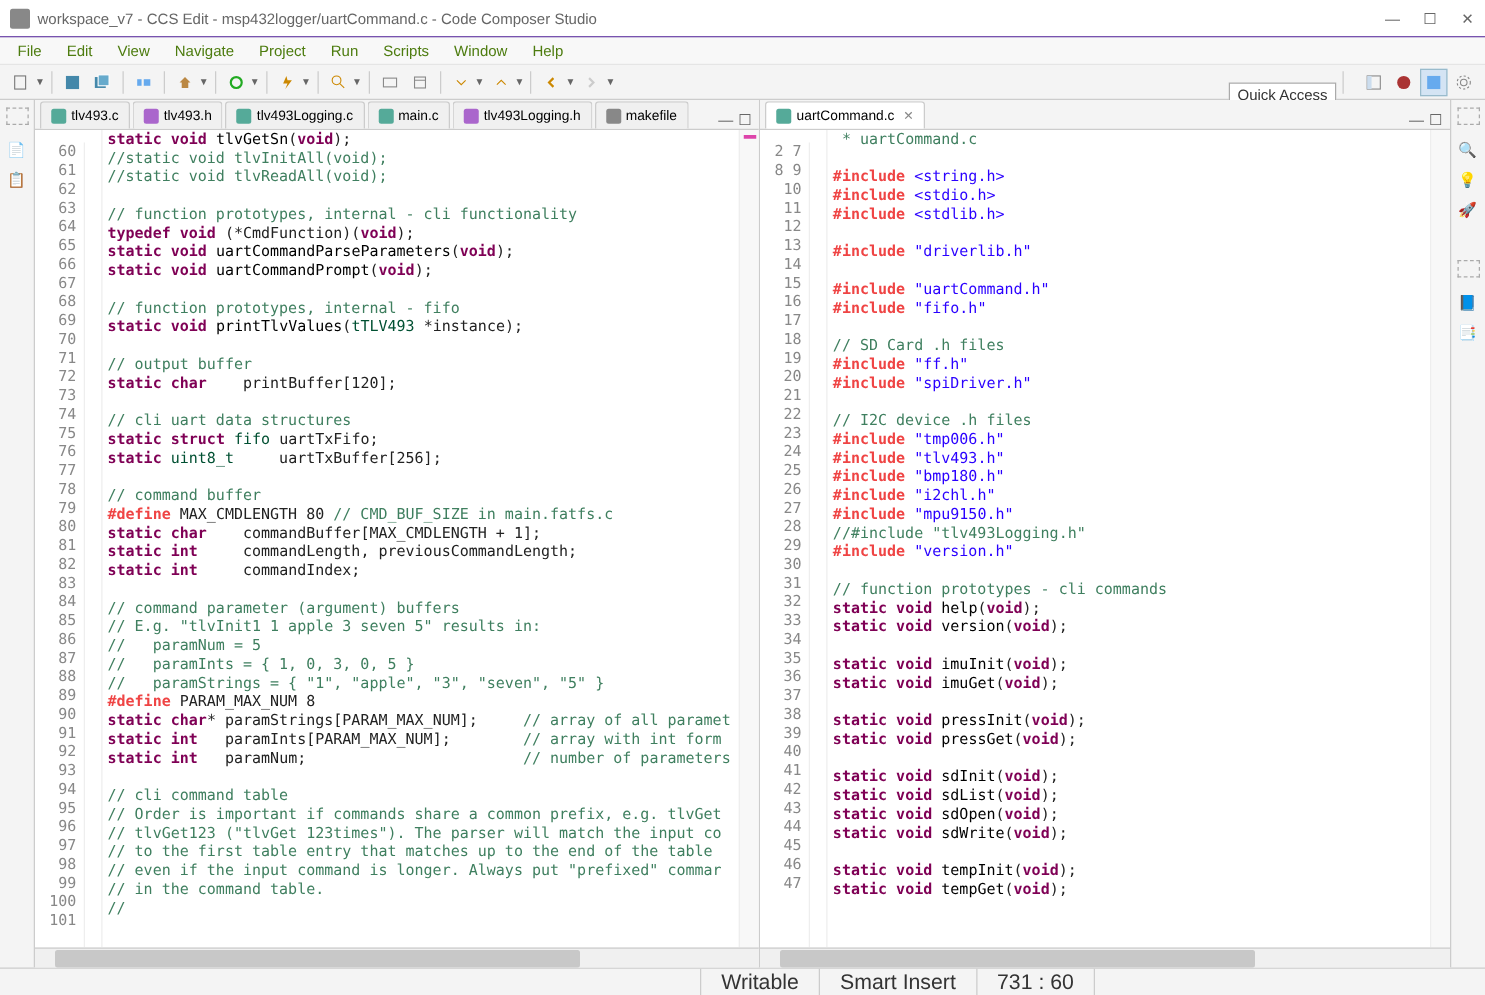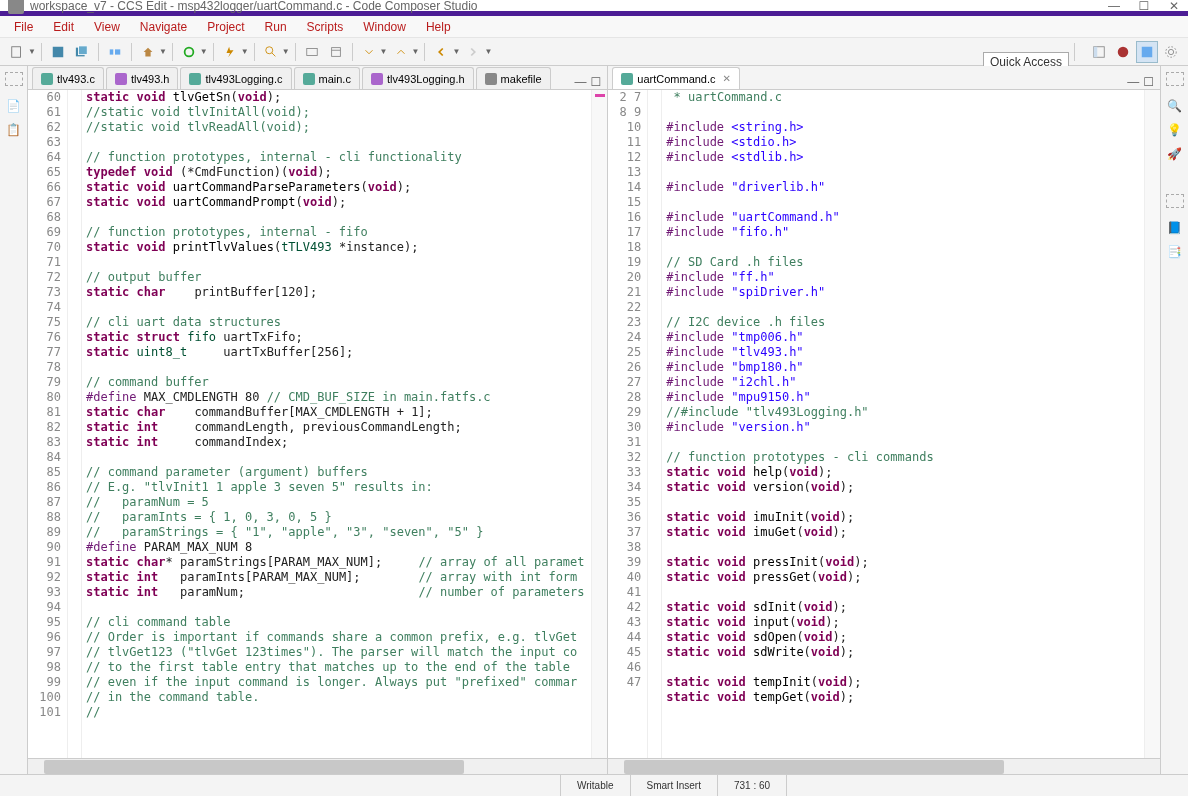--- a/index.html
+++ b/index.html
@@ -1,23 +1,23 @@
 <!DOCTYPE html>
 <html><head>
 <meta charset="utf-8">
 <style>
 * { margin:0; padding:0; box-sizing:border-box; }
 body { font-family:"Segoe UI",Tahoma,sans-serif; font-size:12px; background:#f0f0f0; width:1188px; height:796px; overflow:hidden; display:flex; flex-direction:column; }
-.titlebar { height:16px; background:#fff; display:flex; align-items:center; padding:0 8px; border-bottom:5px solid #4c1d95; }
+.titlebar { height:30px; background:#fff; display:flex; align-items:center; padding:0 8px; border-bottom:1px solid #4c1d95; }
 .titlebar .app-icon { width:16px; height:16px; margin-right:6px; background:#888; border-radius:2px; }
 .titlebar .title { color:#666; flex:1; }
 .win-btns { display:flex; gap:18px; color:#666; }
 .win-btn { width:12px; text-align:center; cursor:default; }
 .menubar { height:22px; background:#f8f8f8; display:flex; align-items:center; padding:0 6px; gap:4px; border-bottom:1px solid #e5e5e5; }
-.menubar .mi { padding:2px 8px; color:#b91c1c; }
+.menubar .mi { padding:2px 8px; color:#4d7c0f; }
 .toolbar { height:28px; background:#f4f4f4; border-bottom:1px solid #ccc; display:flex; align-items:center; padding:0 6px; gap:2px; }
 .tbtn { width:22px; height:22px; display:flex; align-items:center; justify-content:center; color:#555; position:relative; }
 .tbtn svg { width:14px; height:14px; }
 .tsep { width:1px; height:18px; background:#ccc; margin:0 3px; }
 .dd { font-size:8px; color:#666; margin-left:-2px; }
 .qa { margin-left:auto; border:1px solid #aaa; background:#fff; padding:2px 6px; color:#333;margin-top:20px; }
 .tright { display:flex; gap:2px; margin-left:8px; }
 .workarea { flex:1; display:flex; background:#fff; }
 .leftgutter,.rightgutter { width:28px; background:#f4f4f4; border-right:1px solid #ccc; display:flex; flex-direction:column; align-items:center; padding-top:6px; gap:8px; }
 .rightgutter { border-right:none; border-left:1px solid #ccc; }
@@ -27,34 +27,34 @@
 .editor-pane:last-child { border-right:none; }
 .tabbar { height:24px; background:#f4f4f4; display:flex; align-items:flex-end; border-bottom:1px solid #ccc; padding-left:4px; overflow:hidden; }
 .tab { height:22px; display:flex; align-items:center; padding:0 8px; border:1px solid #ccc; border-bottom:none; background:#f0f0f0; margin-right:2px; gap:4px; font-size:11px; white-space:nowrap; border-radius:3px 3px 0 0; }
 .tab.active { background:#fff; }
 .tab .ficon { width:12px; height:12px; background:#5a9; border-radius:2px; }
 .tab .ficon.h { background:#a6c; }
 .tab .ficon.mk { background:#888; }
 .tab .close { color:#888; margin-left:3px; font-size:10px; }
 .tabbar .tabbtns { margin-left:auto; display:flex; gap:4px; padding-right:6px; color:#666; }
 .code-area { flex:1; display:flex; font-family:Consolas,monospace; font-size:12px; line-height:15px; overflow:hidden; position:relative; }
-.gutter { width:40px; text-align:right; padding-right:6px; color:#888; background:#fff; border-right:1px solid #eee; user-select:none; }
+.gutter { width:40px; text-align:right; padding-right:6px; color:#888; background:#fff; border-right:1px solid #eee; user-select:none;margin-top:10px; }
 .fold { width:14px; background:#fff; border-right:1px solid #eee; }
 .code { flex:1; padding-left:4px; white-space:pre; color:#222; overflow:hidden; }
 .ov { width:16px; background:#f8f8f8; border-left:1px solid #eee; position:relative; }
 .ov .mk { position:absolute; right:2px; width:10px; height:3px; background:#d4a; }
 .kw { color:#7f0055; font-weight:bold; }
 .cm { color:#3f7f5f; }
 .st { color:#2a00ff; }
-.pp { color:#701a75; font-weight:normal; }
+.pp { color:#ef4444; font-weight:bold; }
 .ty { color:#005032;margin-top:40px; }
 .fn { color:#000; }
 .scrollbar-h { height:16px; background:#f0f0f0; border-top:1px solid #ccc; position:relative; }
 .scrollbar-h .thumb { position:absolute; height:14px; top:1px; background:#c8c8c8; border-radius:2px; }
-.statusbar { height:22px; background:#f4f4f4; border-top:1px solid #ccc; display:flex; align-items:center; font-size:10px; color:#333; }
+.statusbar { height:22px; background:#f4f4f4; border-top:1px solid #ccc; display:flex; align-items:center; font-size:17px; color:#333; }
 .statusbar .cell { padding:0 16px; border-left:1px solid #ccc; height:100%; display:flex; align-items:center; }
 .statusbar .cell:first-child { border-left:none; }
 .gbox { width:18px; height:14px; border:1px dashed #aaa; margin-bottom:4px; }
 </style>
 </head>
 <body>
 
 <div class="titlebar">
   <div class="app-icon"></div>
   <div class="title">workspace_v7 - CCS Edit - msp432logger/uartCommand.c - Code Composer Studio</div>
@@ -421,21 +421,21 @@
 <span class="kw">static</span> <span class="kw">void</span> <span class="fn">help</span>(<span class="kw">void</span>);
 <span class="kw">static</span> <span class="kw">void</span> <span class="fn">version</span>(<span class="kw">void</span>);
 
 <span class="kw">static</span> <span class="kw">void</span> <span class="fn">imuInit</span>(<span class="kw">void</span>);
 <span class="kw">static</span> <span class="kw">void</span> <span class="fn">imuGet</span>(<span class="kw">void</span>);
 
 <span class="kw">static</span> <span class="kw">void</span> <span class="fn">pressInit</span>(<span class="kw">void</span>);
 <span class="kw">static</span> <span class="kw">void</span> <span class="fn">pressGet</span>(<span class="kw">void</span>);
 
 <span class="kw">static</span> <span class="kw">void</span> <span class="fn">sdInit</span>(<span class="kw">void</span>);
-<span class="kw">static</span> <span class="kw">void</span> <span class="fn">input</span>(<span class="kw">void</span>);
+<span class="kw">static</span> <span class="kw">void</span> <span class="fn">sdList</span>(<span class="kw">void</span>);
 <span class="kw">static</span> <span class="kw">void</span> <span class="fn">sdOpen</span>(<span class="kw">void</span>);
 <span class="kw">static</span> <span class="kw">void</span> <span class="fn">sdWrite</span>(<span class="kw">void</span>);
 
 <span class="kw">static</span> <span class="kw">void</span> <span class="fn">tempInit</span>(<span class="kw">void</span>);
 <span class="kw">static</span> <span class="kw">void</span> <span class="fn">tempGet</span>(<span class="kw">void</span>);
 
 </div>
         <div class="ov"></div>
       </div>
       <div class="scrollbar-h">

